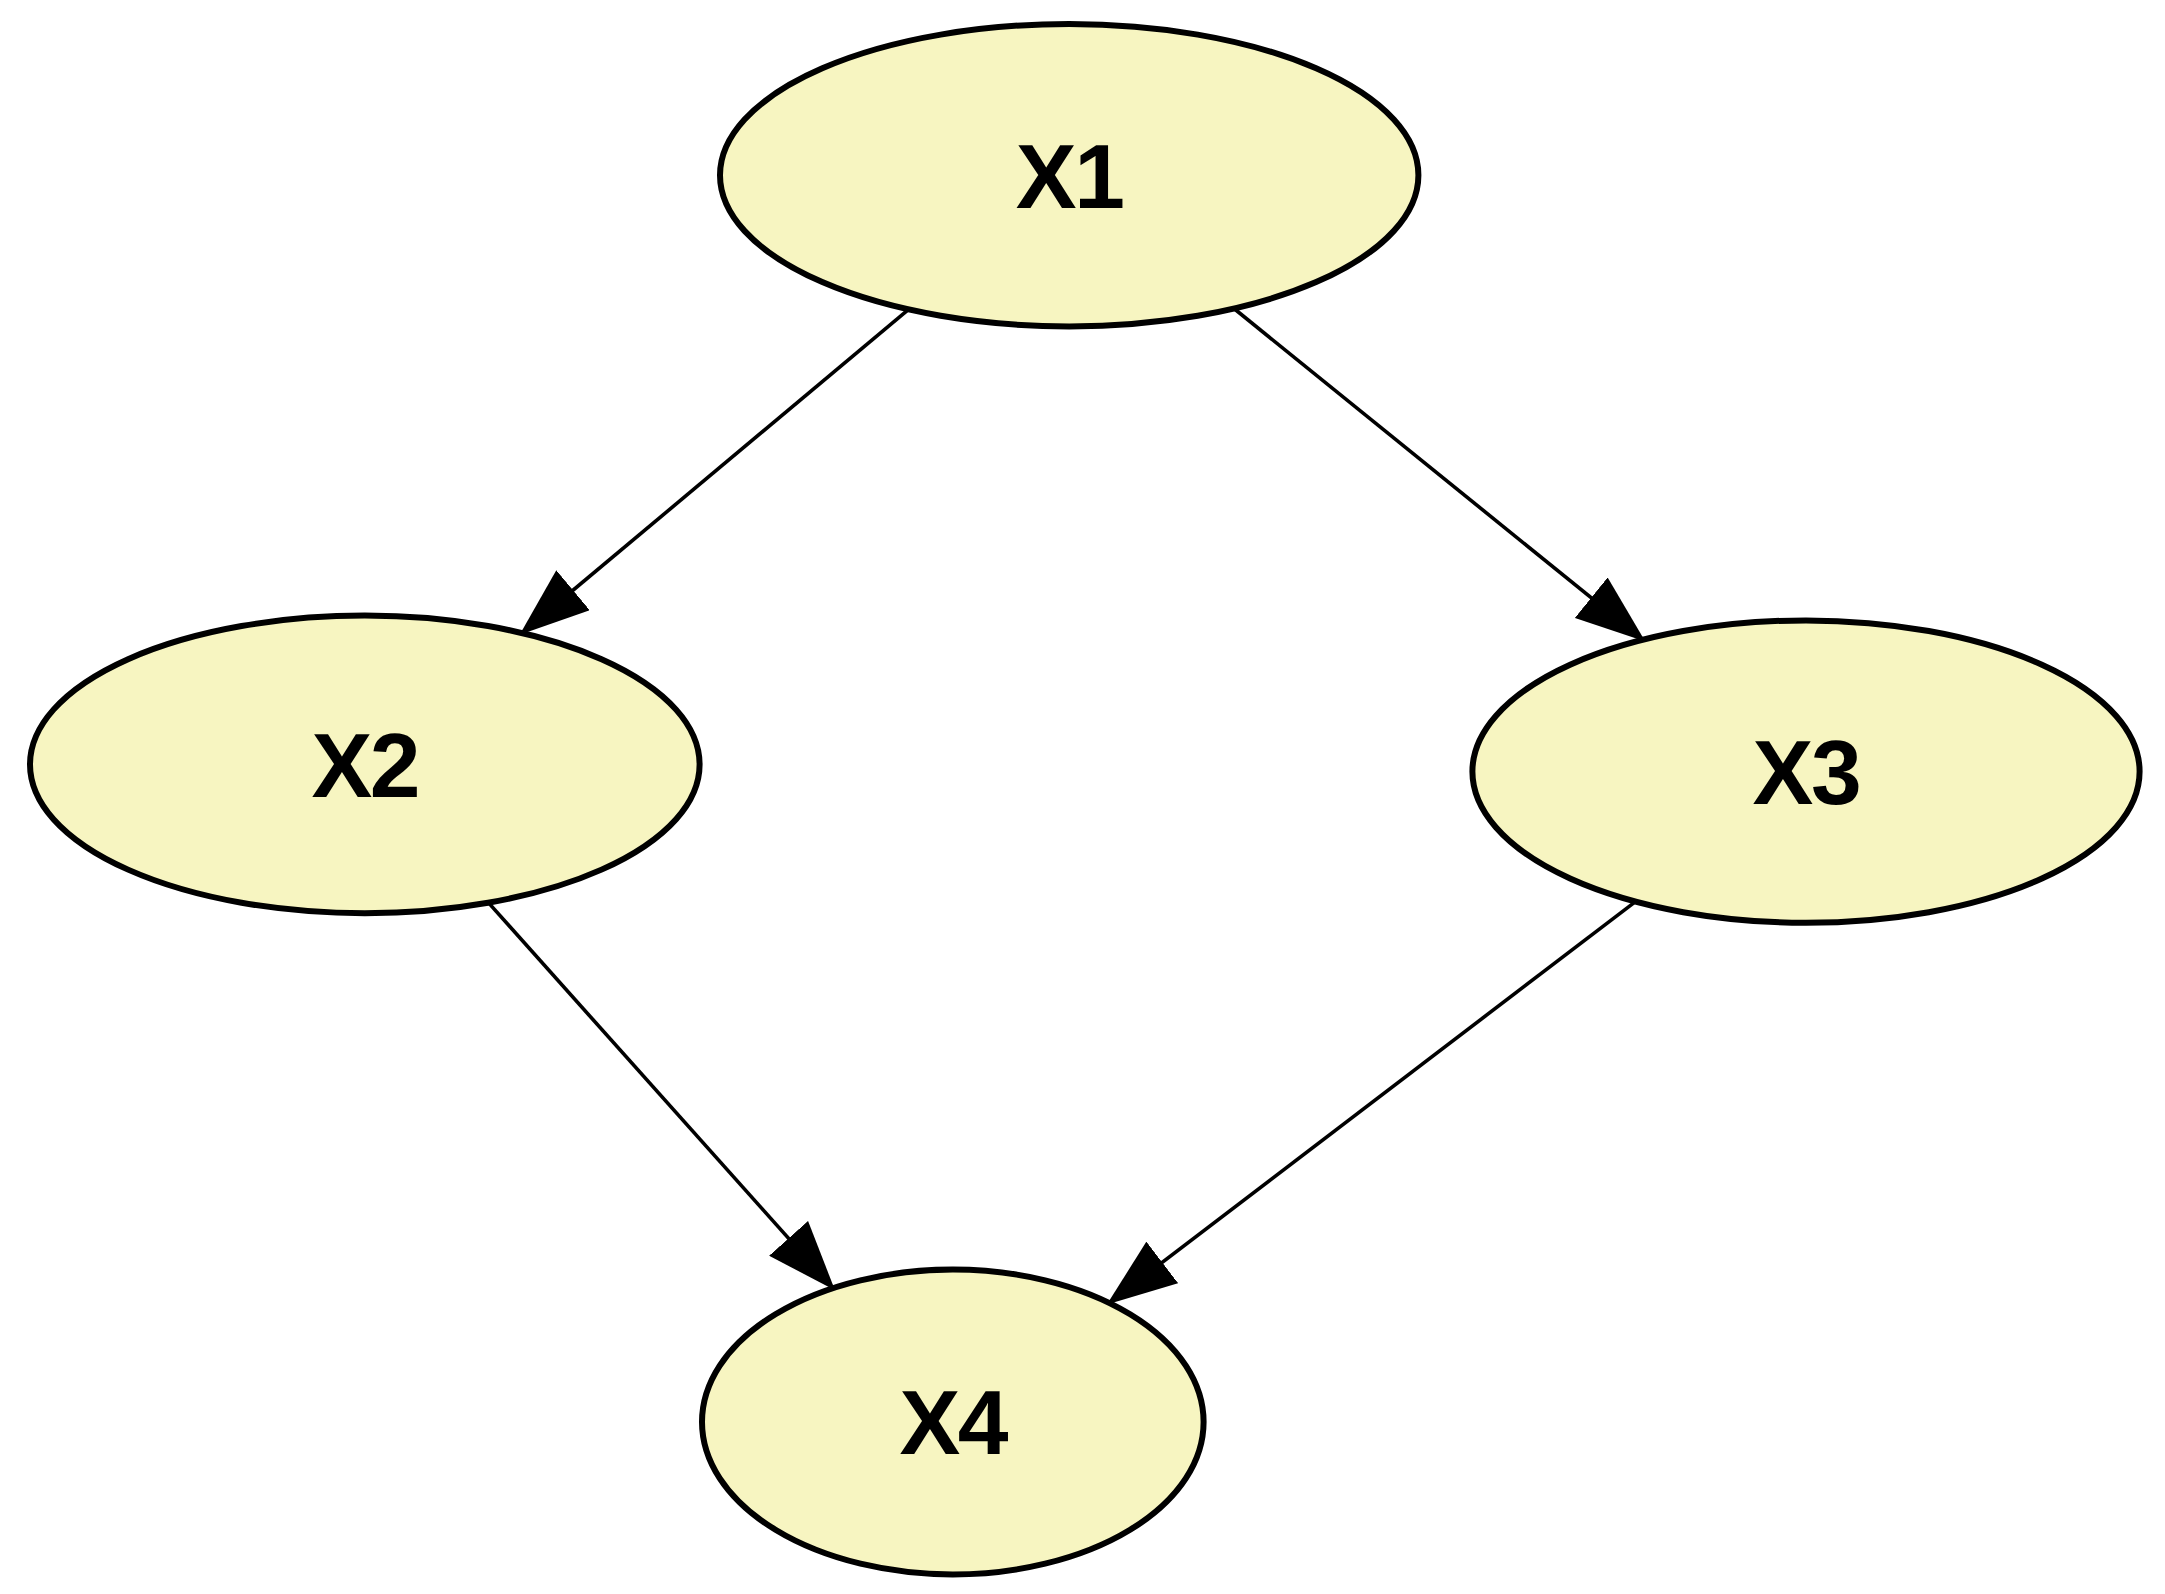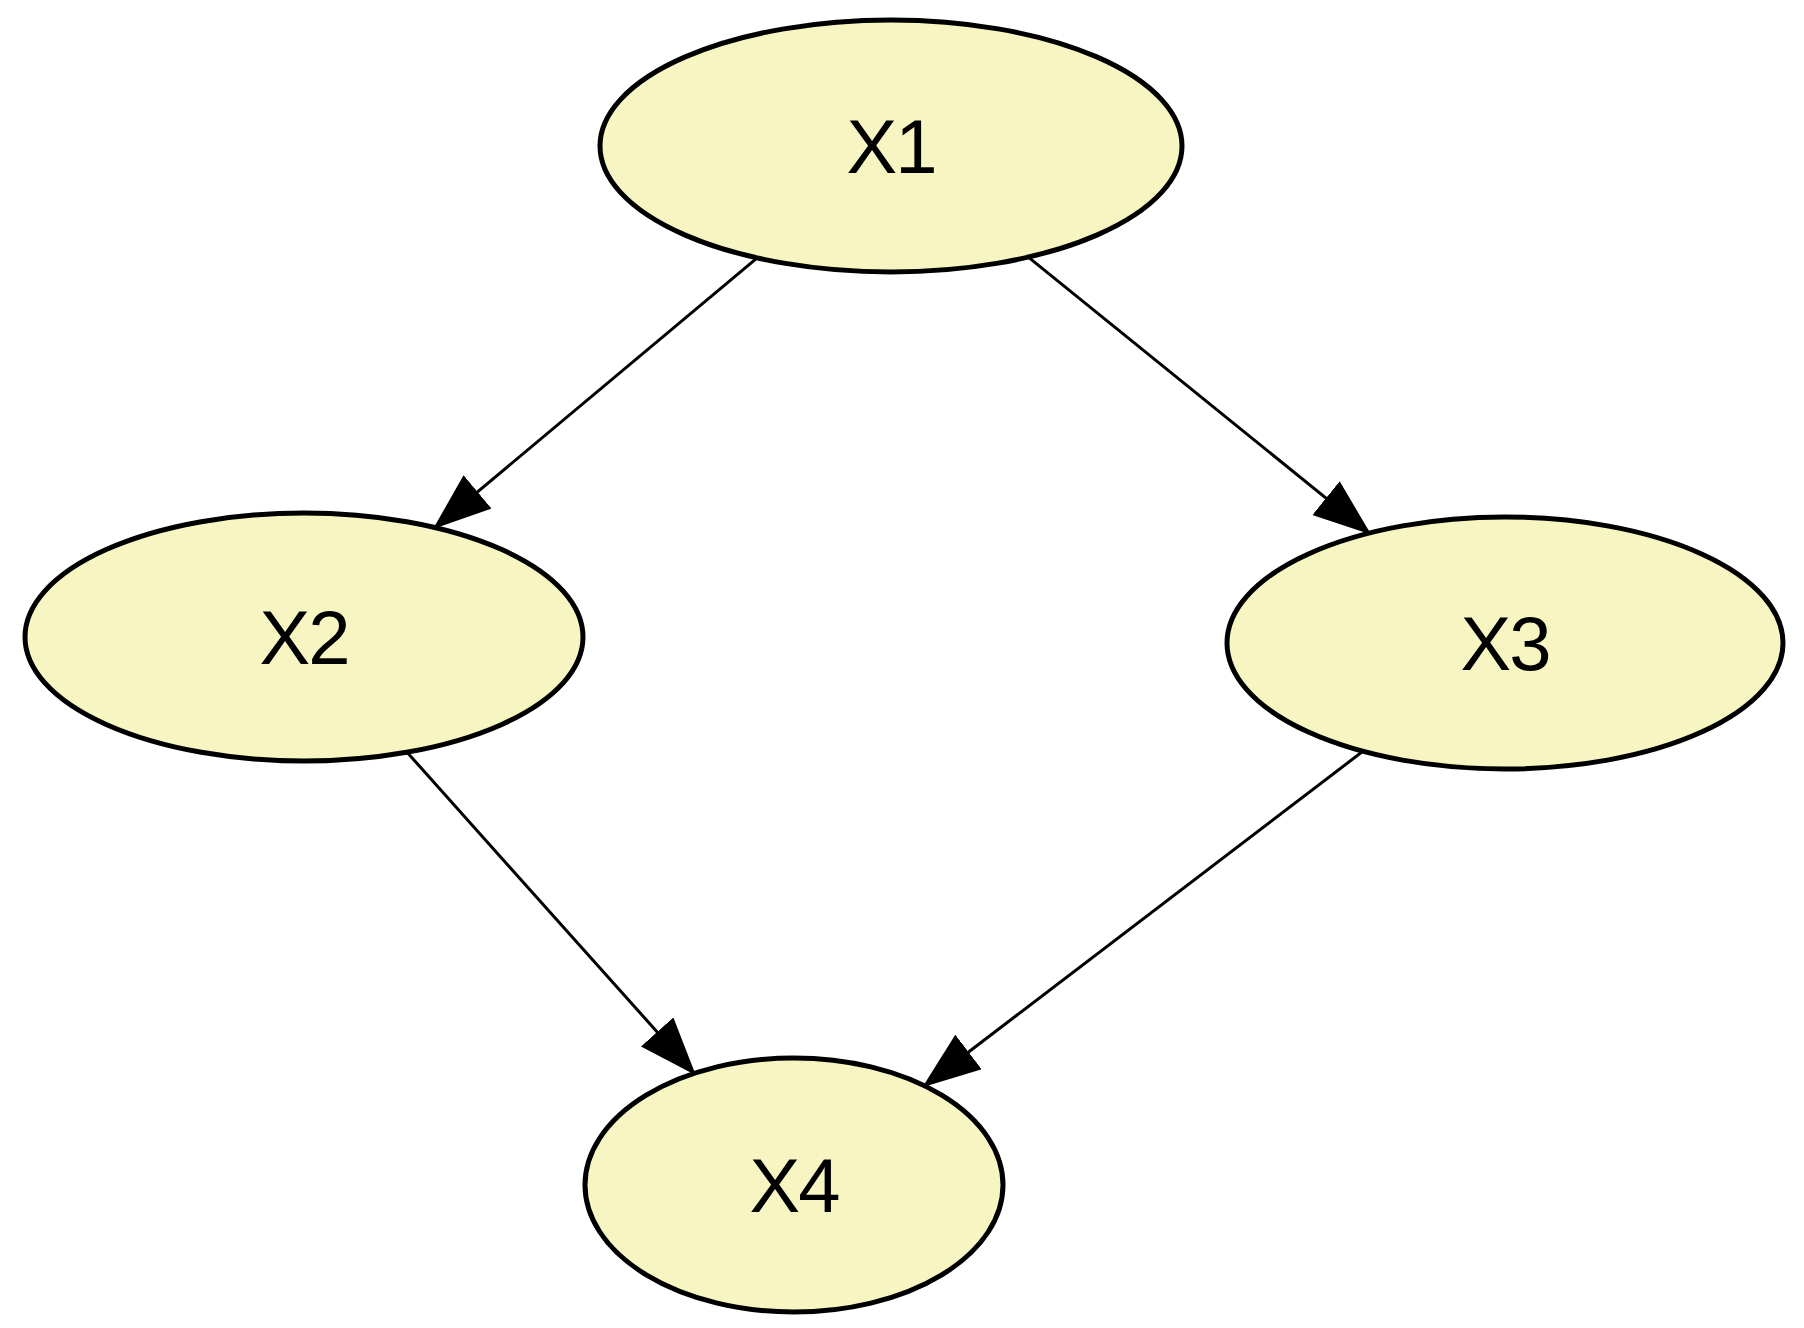--- a/index.html
+++ b/index.html
@@ -8,20 +8,21 @@
     background: #ffffff;
     width: 1804px;
     height: 1328px;
     overflow: hidden;
   }
   .canvas-wrap {
     position: relative;
     width: 1804px;
     height: 1328px;
     background: #ffffff;
+    font-weight: bold;
   }
   svg {
     display: block;
   }
   .edge-line {
     stroke: #000000;
     stroke-width: 3;
     fill: none;
   }
   .node-ellipse {

